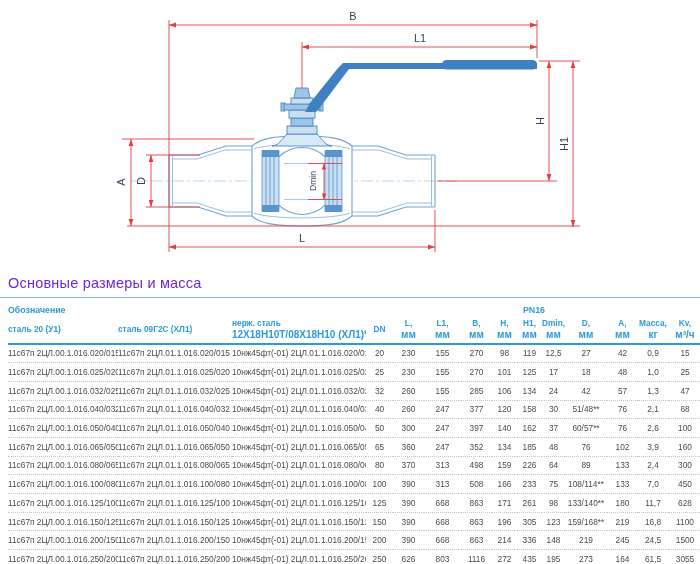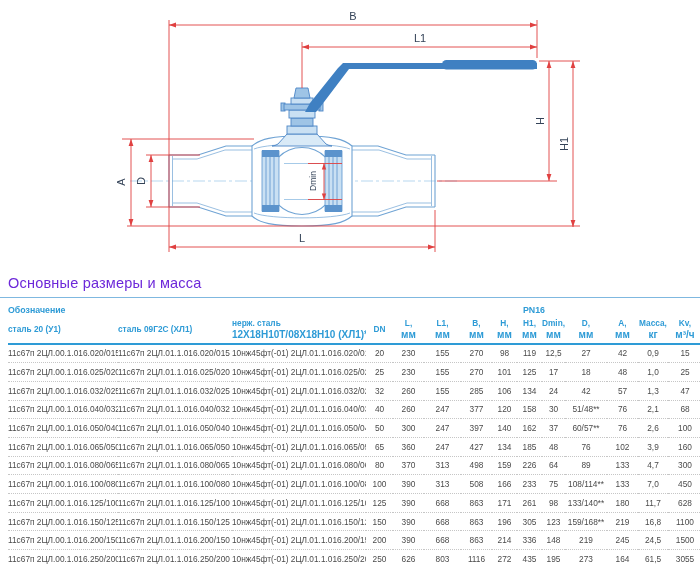--- a/index.html
+++ b/index.html
@@ -273,21 +273,21 @@
             <td class="center">2,6</td>
             <td class="center">100</td>
           </tr>
           <tr>
             <td class="left">11с67п 2ЦЛ.00.1.016.065/050</td>
             <td class="left">11с67п 2ЦЛ.01.1.016.065/050</td>
             <td class="left">10нж45фт(-01) 2ЦЛ.01.1.016.065/050</td>
             <td class="center">65</td>
             <td class="center">360</td>
             <td class="center">247</td>
-            <td class="center">427</td>
+            <td class="center">352</td>
             <td class="center">134</td>
             <td class="center">185</td>
             <td class="center">48</td>
             <td class="center">76</td>
             <td class="center">102</td>
             <td class="center">3,9</td>
             <td class="center">160</td>
           </tr>
           <tr>
             <td class="left">11с67п 2ЦЛ.00.1.016.080/065</td>
@@ -295,21 +295,21 @@
             <td class="left">10нж45фт(-01) 2ЦЛ.01.1.016.080/065</td>
             <td class="center">80</td>
             <td class="center">370</td>
             <td class="center">313</td>
             <td class="center">498</td>
             <td class="center">159</td>
             <td class="center">226</td>
             <td class="center">64</td>
             <td class="center">89</td>
             <td class="center">133</td>
-            <td class="center">4,7</td>
+            <td class="center">2,4</td>
             <td class="center">300</td>
           </tr>
           <tr>
             <td class="left">11с67п 2ЦЛ.00.1.016.100/080</td>
             <td class="left">11с67п 2ЦЛ.01.1.016.100/080</td>
             <td class="left">10нж45фт(-01) 2ЦЛ.01.1.016.100/080</td>
             <td class="center">100</td>
             <td class="center">390</td>
             <td class="center">313</td>
             <td class="center">508</td>

